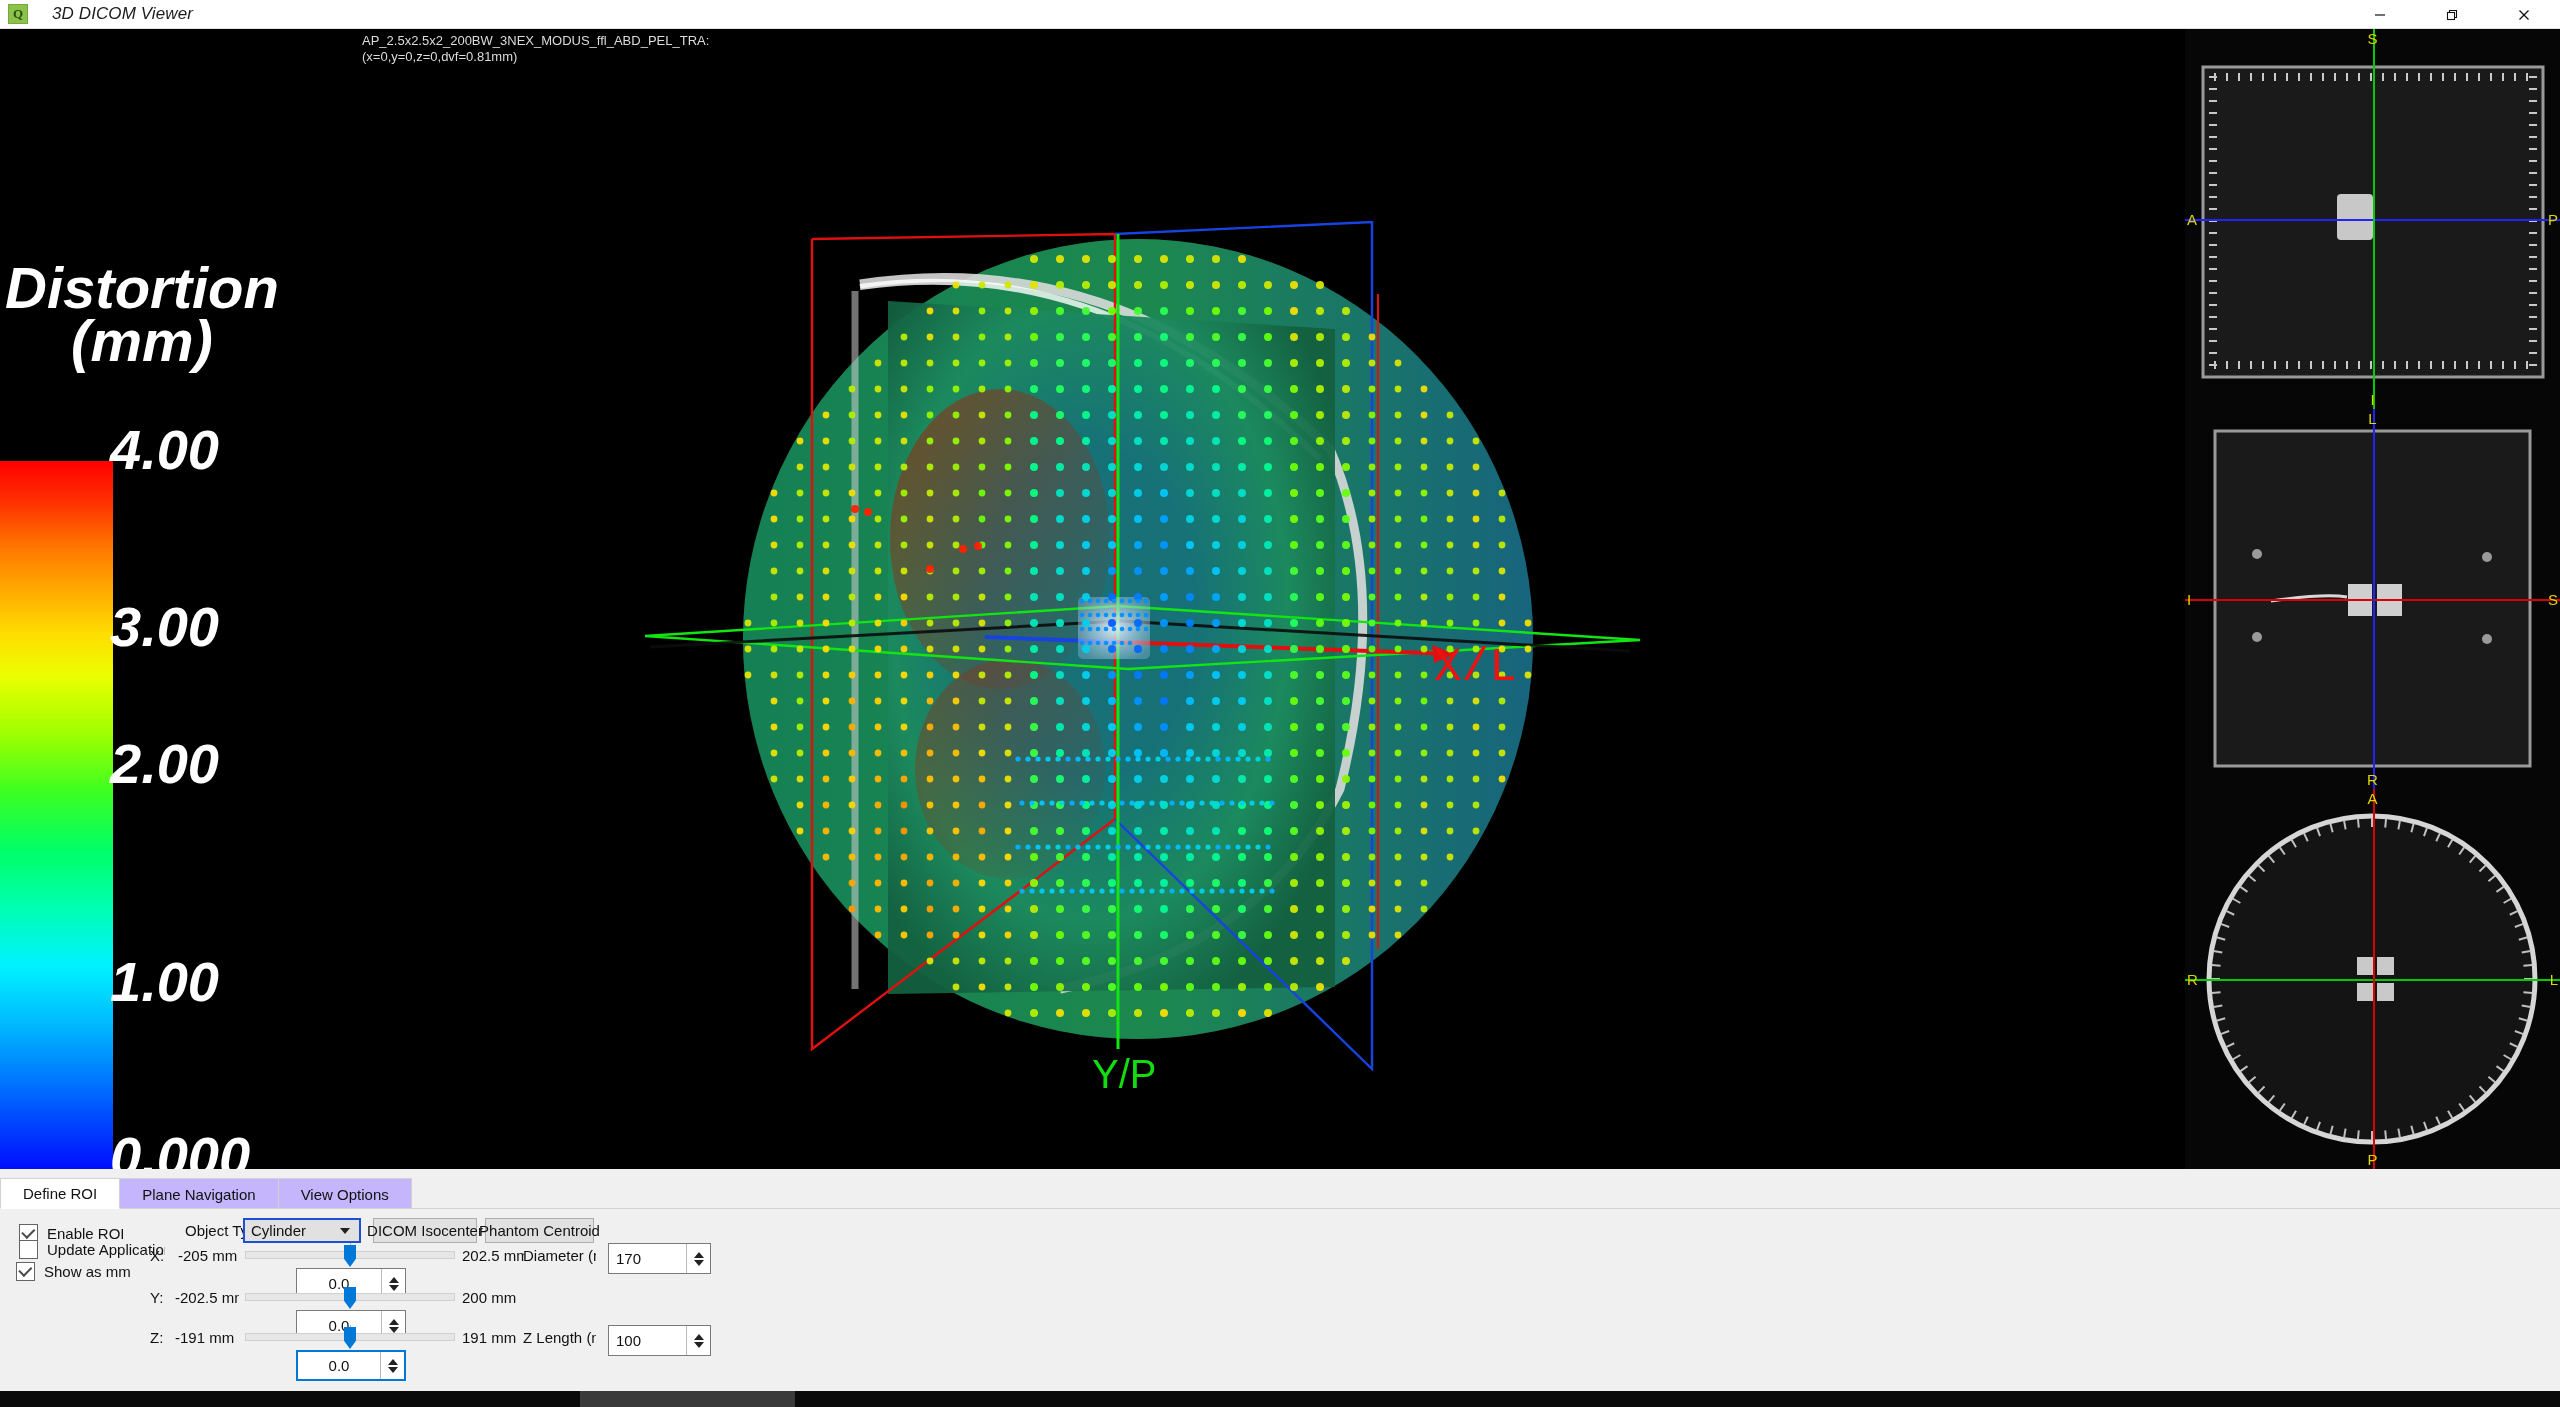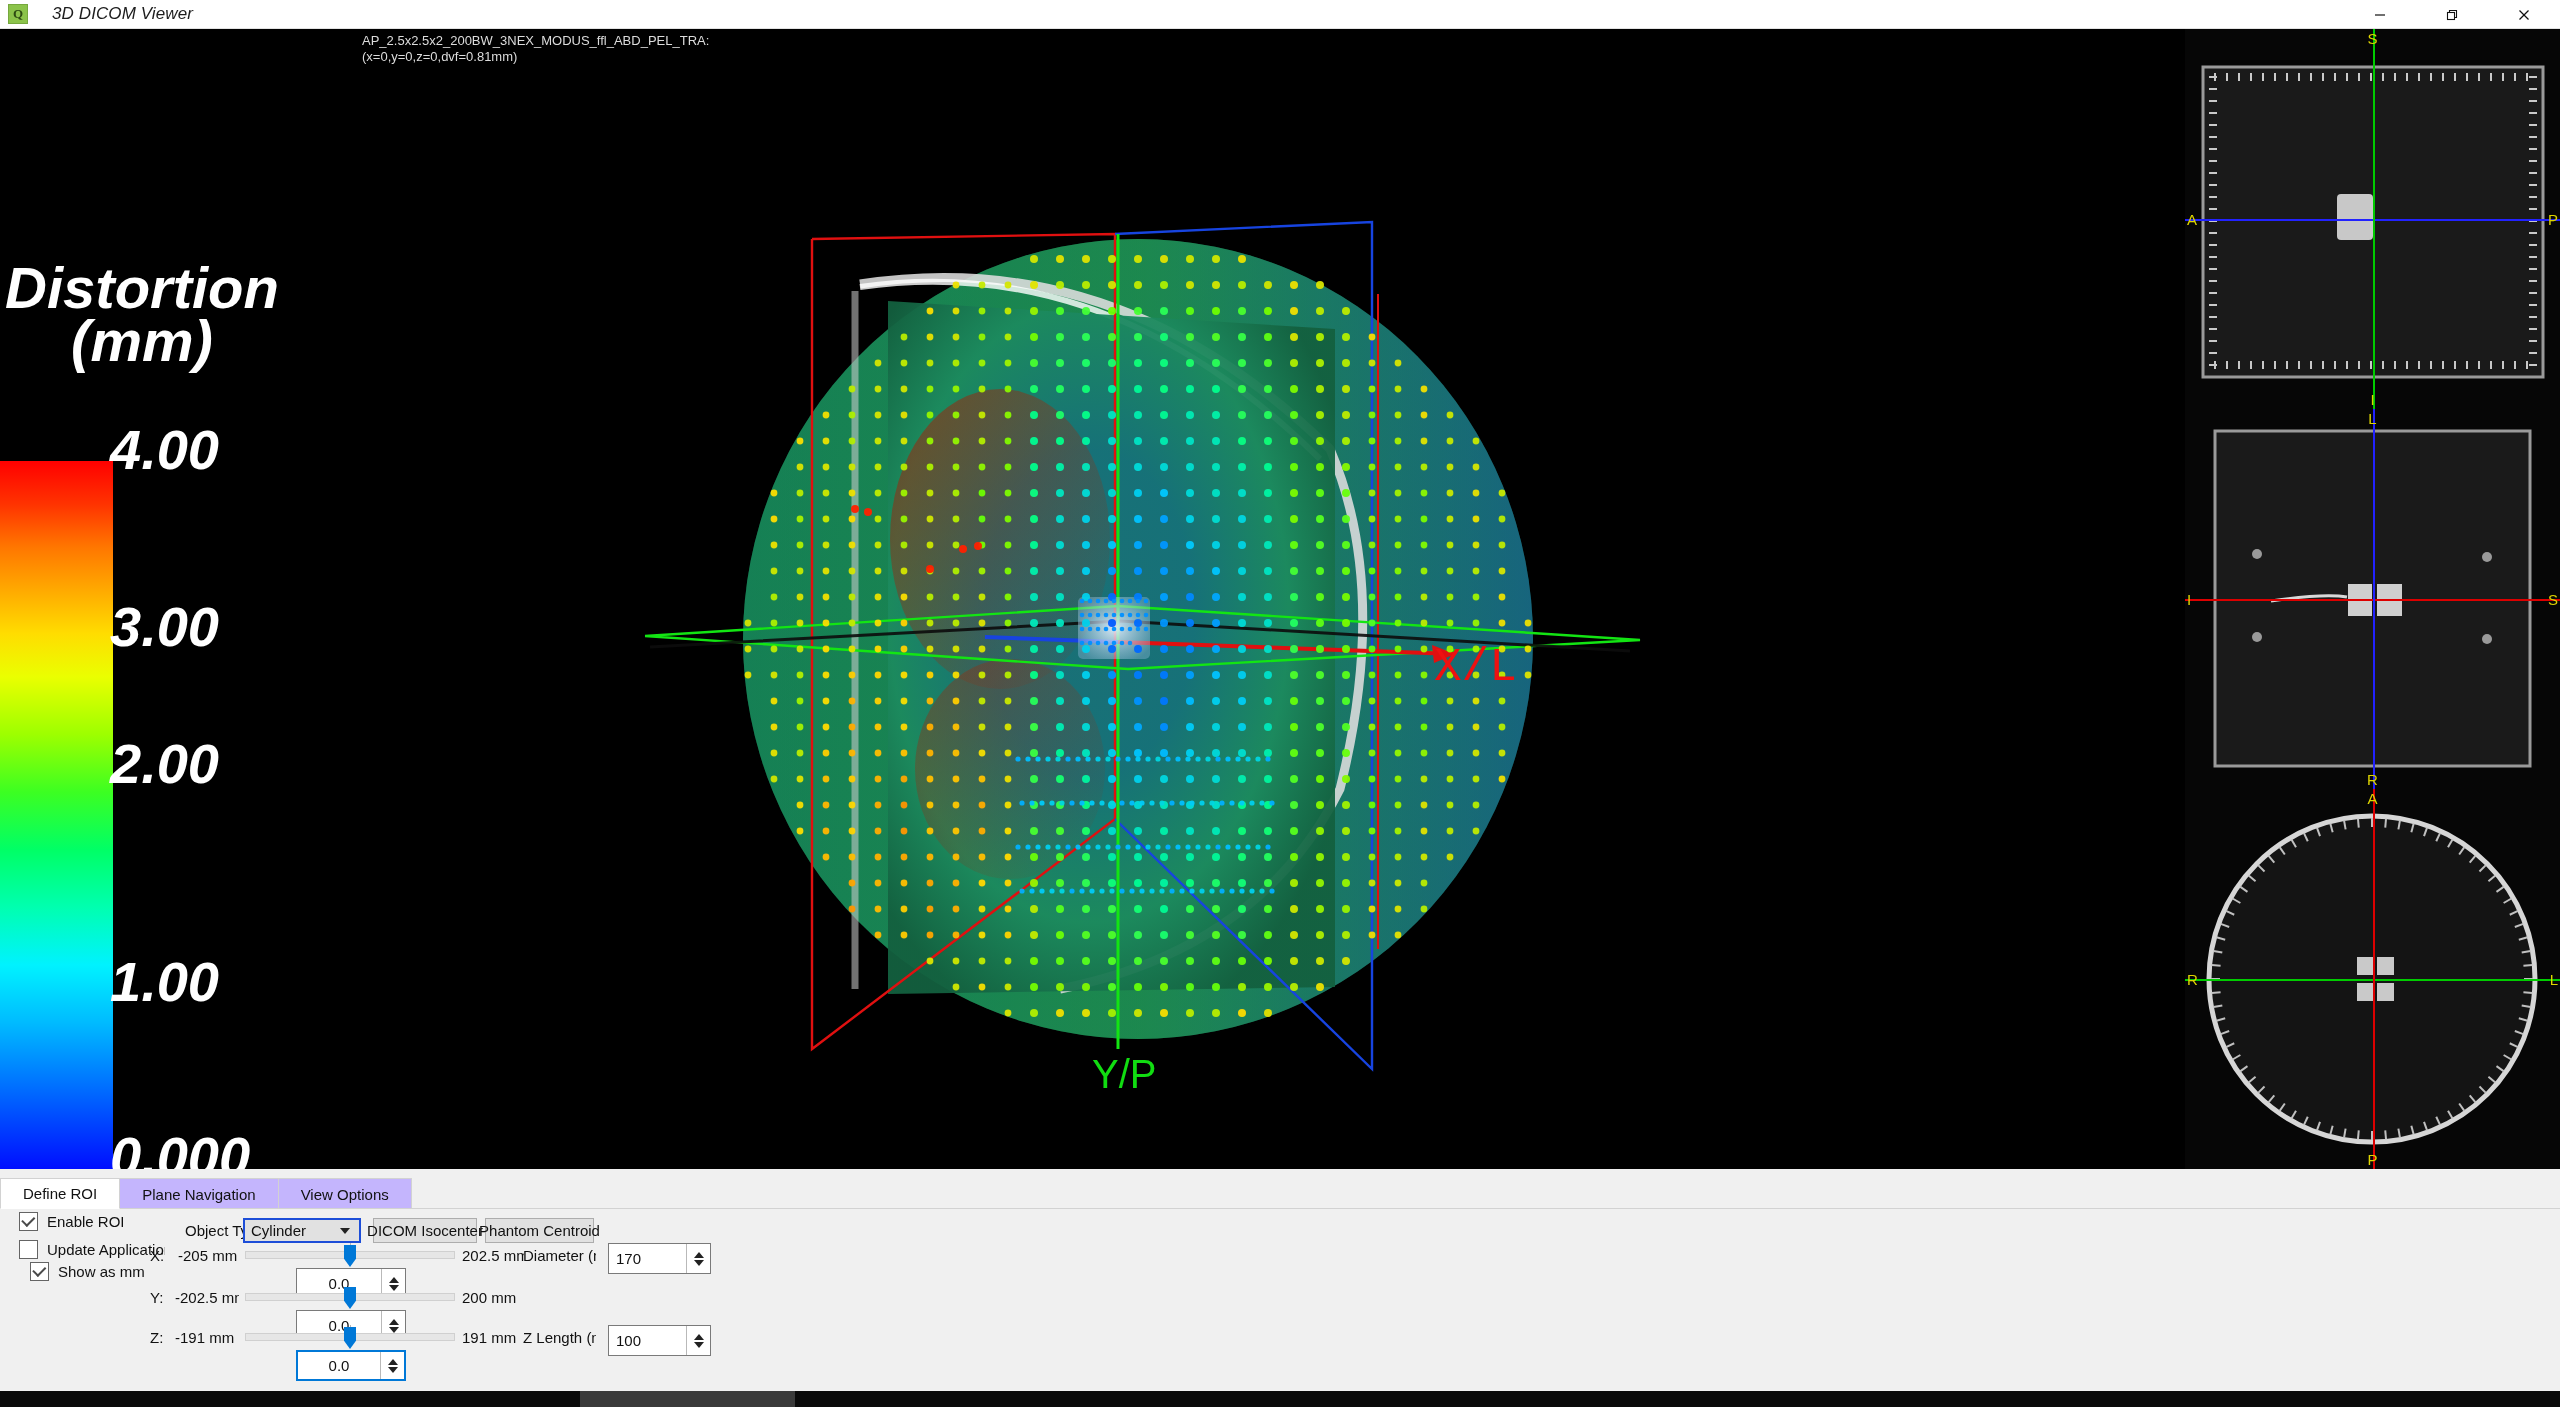--- a/index.html
+++ b/index.html
@@ -1369,29 +1369,29 @@
 <div id="dock">
   <div id="tabstrip">
     <div class="tab active">Define ROI</div>
     <div class="tab">Plane Navigation</div>
     <div class="tab">View Options</div>
   </div>
   <div id="tabline"></div>
 
   <div id="panel">
 
-    <div class="chk-row" style="left:19px; top:3px;align-items:center;">
+    <div class="chk-row" style="left:19px; top:15px;align-items:center;">
       <div class="chk on"></div>
       <div class="chk-label">Enable ROI</div>
     </div>
     <div class="chk-row clipbox" style="left:19px; top:31px; width:146px;">
       <div class="chk"></div>
       <div class="chk-label">Update Application</div>
     </div>
-    <div class="chk-row" style="left:30px; top:53px;">
+    <div class="chk-row" style="left:16px; top:53px;">
       <div class="chk on"></div>
       <div class="chk-label">Show as mm</div>
     </div>
 
     <div class="fld-label" style="left:185px; top:13px;">Object Type:</div>
     <div class="combo" style="left:243px; top:9px; width:118px;">
       <span>Cylinder</span>
       <span class="arr"></span>
     </div>
     <div class="btn" style="left:373px; top:9px; width:104px;">DICOM Isocenter</div>

